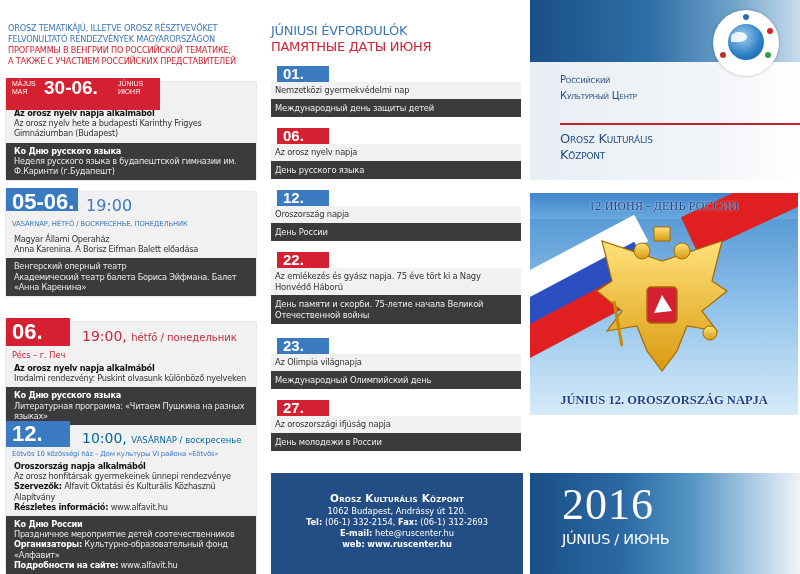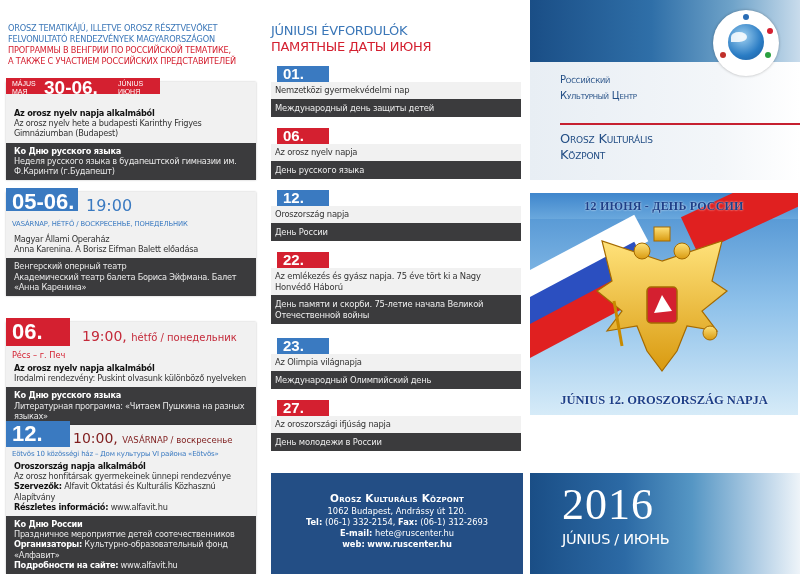--- a/index.html
+++ b/index.html
@@ -42,40 +42,40 @@
 .logo .globe{position:absolute;left:15px;top:14px;width:36px;height:36px;border-radius:50%;background:radial-gradient(circle at 40% 35%,#9fd0f0,#2a7cc4 60%,#1a5a9a)}
 .logo .dove{position:absolute;left:18px;top:22px;width:16px;height:10px;background:#fff;border-radius:50% 50% 50% 0;opacity:.85}
 .logo .fig{position:absolute;width:6px;height:6px;border-radius:50%}
 .rt1{position:absolute;left:30px;top:72px;font-size:10px;line-height:16px;color:#234e85;font-variant:small-caps;letter-spacing:-0.2px}
 .redline{position:absolute;left:30px;top:123px;width:240px;height:2px;background:#c62030}
 .rt2{position:absolute;left:30px;top:131px;font-size:13px;line-height:16px;color:#234e85;font-variant:small-caps;letter-spacing:-0.2px}
 
 .poster{position:absolute;left:0;top:193px;width:268px;height:222px;background:linear-gradient(180deg,#4a8fd0 0%,#8ec1ea 50%,#d6ebf8 100%);overflow:hidden}
 .flag{position:absolute;left:-30px;width:160px;height:30px;transform:rotate(-28deg);transform-origin:left center}
 .eagle{position:absolute;left:62px;top:28px;width:140px;height:160px}
-.ptitle1{position:absolute;left:0;top:6px;width:268px;text-align:center;font-size:12px;font-weight:bold;color:#1d3f88;font-family:"Liberation Serif",serif;letter-spacing:0.2px;text-shadow:0 0 2px #fff}
+.ptitle1{position:absolute;left:0;top:6px;width:268px;text-align:center;font-size:12px;font-weight:normal;color:#1d3f88;font-family:"Liberation Serif",serif;letter-spacing:0.2px;text-shadow:0 0 2px #fff}
 .ptitle2{position:absolute;left:0;top:200px;width:268px;text-align:center;font-size:12.5px;font-weight:bold;color:#1d3f88;font-family:"Liberation Serif",serif;text-shadow:0 0 2px #fff}
 
 .yearband{position:absolute;left:0;top:473px;width:270px;height:101px;background:linear-gradient(90deg,#1a4e86 0%,#2c6aa5 35%,#5596c4 60%,#b5d0e6 85%,#eef4f9 100%)}
 .year{position:absolute;left:32px;top:8px;font-size:44px;line-height:48px;color:#fff;font-family:Liberation Serif, serif;letter-spacing:1px}
 .month{position:absolute;left:32px;top:58px;font-size:14.5px;color:#fff;letter-spacing:-0.3px}
 </style>
 </head>
 <body>
 
 <div class="col" id="c1">
   <div class="intro">
     <div class="hu">Orosz tematikájú, illetve orosz résztvevőket</div>
     <div class="hu">felvonultató rendezvények Magyarországon</div>
     <div class="ru">Программы в Венгрии по российской тематике,</div>
     <div class="ru">а также с участием российских представителей</div>
   </div>
 
   <div class="card" style="top:82px">
-    <div class="datebox red" style="position:absolute;left:0;top:-4px;width:154px;height:16px">
+    <div class="datebox red" style="position:absolute;left:0;top:-4px;width:154px;height:32px">
       <span style="position:absolute;left:6px;top:2px;font-size:7px;line-height:7.5px;font-weight:normal">
         <span style="display:block">MÁJUS</span>
         <span style="display:block">МАЯ</span>
       </span>
       <span style="position:absolute;left:38px;top:0;font-size:19px;line-height:20px">30-06.</span>
       <span style="position:absolute;left:112px;top:2px;font-size:7px;line-height:7.5px;font-weight:normal">
         <span style="display:block">JÚNIUS</span>
         <span style="display:block">ИЮНЯ</span>
       </span>
     </div>
@@ -115,21 +115,21 @@
       <span>Irodalmi rendezvény: Puskint olvasunk különböző nyelveken</span>
     </div>
     <div class="dark">
       <b style="display:block">Ко Дню русского языка</b>
       <span>Литературная программа: «Читаем Пушкина на разных языках»</span>
     </div>
   </div>
 
   <div class="card" style="top:425px">
     <div class="datebox blue" style="position:absolute;left:0;top:-4px;width:64px;height:26px;font-size:22px;line-height:26px;padding-left:6px">12.</div>
-    <span style="position:absolute;left:67px;top:5px;font-size:14px;color:#7f1d1d;white-space:nowrap">
+    <span style="position:absolute;left:76px;top:5px;font-size:14px;color:#0369a1;white-space:nowrap">
       <span>10:00,</span>
       <span style="font-size:8.5px">VASÁRNAP / воскресенье</span>
     </span>
     <div style="padding:25px 6px 0;font-size:7px;color:#3a7ac1;letter-spacing:-0.2px;white-space:nowrap">Eötvös 10 közösségi ház – Дом культуры VI района «Eötvös»</div>
     <div class="body">
       <b style="display:block">Oroszország napja alkalmából</b>
       <span style="display:block">Az orosz honfitársak gyermekeinek ünnepi rendezvénye</span>
       <span style="display:block"><b>Szervezők:</b> <span>Alfavit Oktatási és Kulturális Közhasznú Alapítvány</span></span>
       <span style="display:block"><b>Részletes információ:</b> <span>www.alfavit.hu</span></span>
     </div>

